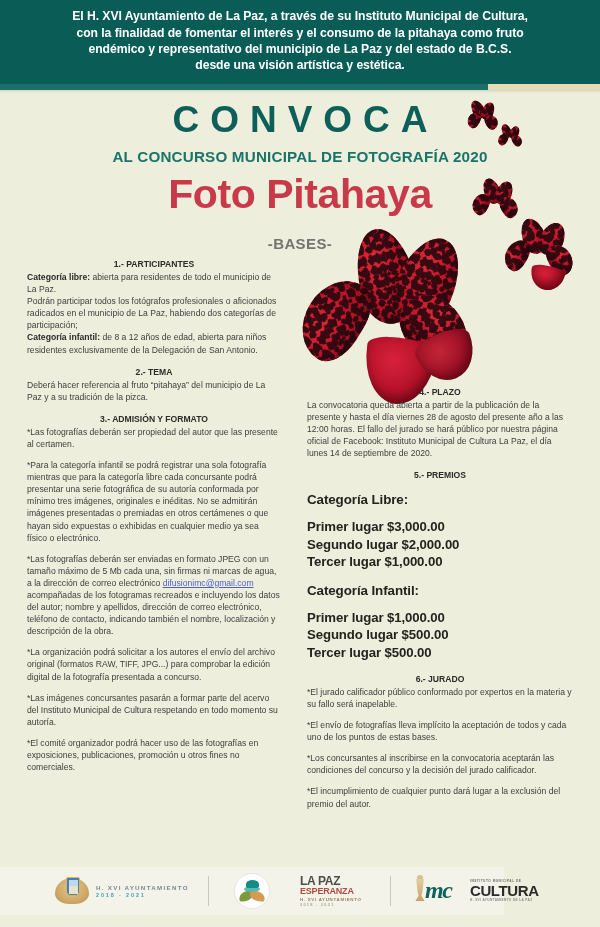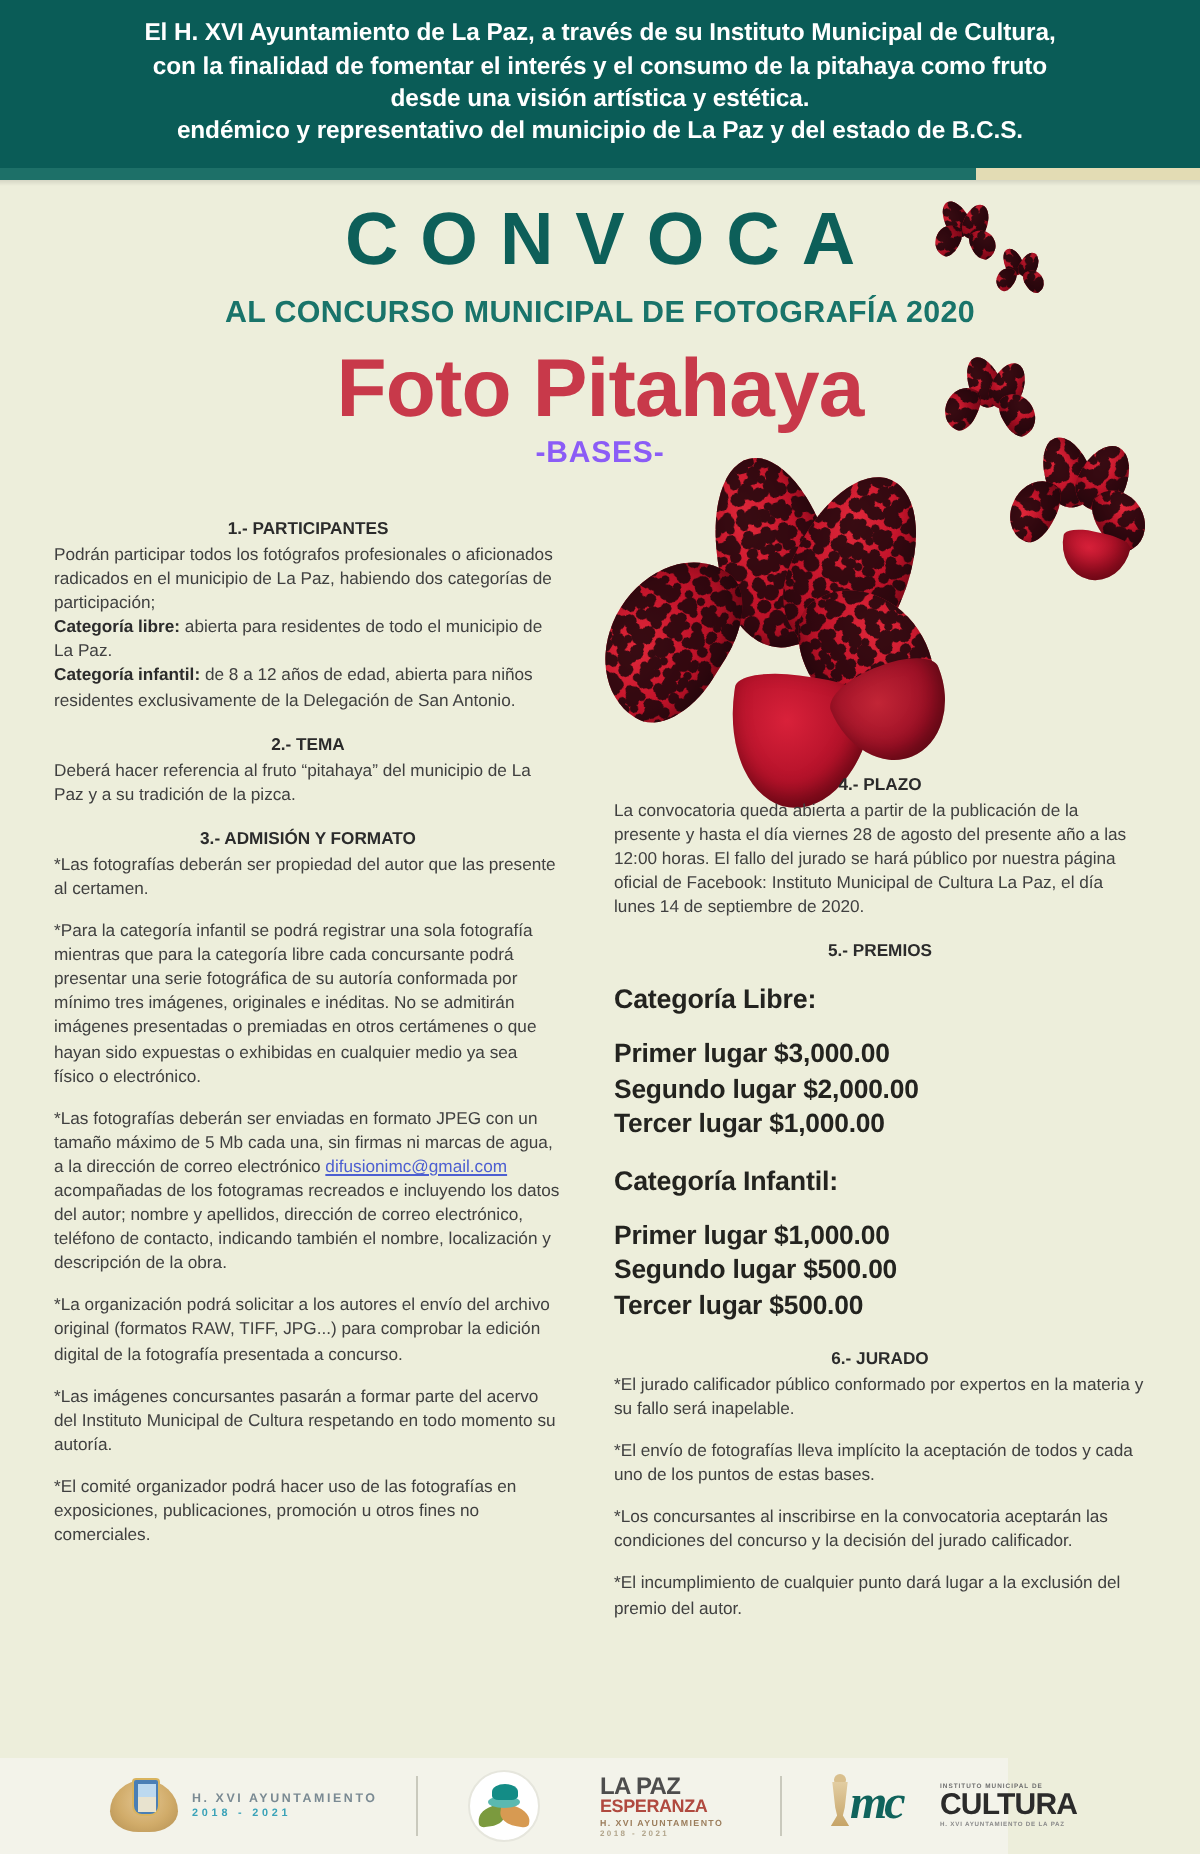--- a/index.html
+++ b/index.html
@@ -38,22 +38,22 @@
   }
   .subtitle{
     color:#19746a;font-size:15.2px;font-weight:bold;letter-spacing:0.2px;
     line-height:22px;margin-top:4px;
   }
   .foto-pitahaya{
     color:#c8394a;font-size:41px;font-weight:bold;line-height:48px;
     letter-spacing:-0.4px;margin-top:2px;
   }
   .bases{
-    color:#8b5cf6;font-size:15px;font-weight:bold;letter-spacing:0.4px;
-    margin-top:0;
+    color:#737373;font-size:15px;font-weight:bold;letter-spacing:0.4px;
+    margin-top:17px;
   }
 
   
   .fruit{position:absolute;pointer-events:none;}
   .petal{
     position:absolute;
     background:radial-gradient(ellipse at 35% 30%, #e0283a 0%, #c2132a 45%, #8e0c1d 100%);
     border-radius:60% 60% 55% 55% / 72% 72% 42% 42%;
     box-shadow:inset -3px -4px 8px rgba(70,0,10,.45);
   }
@@ -88,21 +88,21 @@
   .prize-head{
     font-size:13.4px;font-weight:bold;color:#23231f;line-height:18px;
     letter-spacing:-0.1px;
   }
   .prize-line{
     font-size:13.2px;font-weight:bold;color:#23231f;line-height:17.4px;
     letter-spacing:-0.1px;
   }
 
   
-  .footer{position:absolute;left:0;bottom:0;width:504px;height:48px;background:#f3f3ea;}
+  .footer{position:absolute;left:0;bottom:12px;width:504px;height:48px;background:#f3f3ea;}
   .footer-inner{position:relative;width:600px;height:48px;}
   .fdiv{position:absolute;top:9px;width:1px;height:30px;background:#c9c9bd;}
 
   .logo{position:absolute;top:0;height:48px;display:flex;align-items:center;}
 
   
   .escudo{position:relative;width:34px;height:36px;}
   .escudo .wings{
     position:absolute;left:0;top:5px;width:34px;height:26px;
     background:radial-gradient(ellipse at 50% 40%, #e3c48e 0%, #cfa863 55%, #b08a4a 100%);
@@ -168,22 +168,22 @@
 </style>
 </head>
 <body>
 
 <div class="poster">
 
   <div class="header">
     <div class="header-text">
       <div>El H. XVI Ayuntamiento de La Paz, a través de su Instituto Municipal de Cultura,</div>
       <div>con la finalidad de fomentar el interés y el consumo de la pitahaya como fruto</div>
+      <div>endémico y representativo del municipio de La Paz y del estado de B.C.S.</div>
       <div>desde una visión artística y estética.</div>
-      <div>endémico y representativo del municipio de La Paz y del estado de B.C.S.</div>
     </div>
   </div>
   <div class="band band-left"></div>
   <div class="band band-right"></div>
   <div class="band-shadow"></div>
 
   <div class="titles">
     <div class="convoca">CONVOCA</div>
     <div class="subtitle">AL CONCURSO MUNICIPAL DE FOTOGRAFÍA 2020</div>
     <div class="foto-pitahaya">Foto Pitahaya</div>
@@ -223,24 +223,24 @@
     <div class="petal seeded" style="left:72px;top:0;width:56px;height:96px;transform:rotate(-14deg);"></div>
     <div class="petal seeded" style="left:112px;top:8px;width:58px;height:92px;transform:rotate(24deg);"></div>
     <div class="petal seeded" style="left:6px;top:62px;width:86px;height:58px;transform:rotate(-58deg);border-radius:58% 58% 50% 50%/70% 70% 44% 44%;"></div>
     <div class="petal seeded" style="left:108px;top:74px;width:82px;height:58px;transform:rotate(56deg);border-radius:58% 58% 50% 50%/70% 70% 44% 44%;"></div>
     <div class="wedge" style="left:78px;top:110px;width:70px;height:66px;border-radius:46% 46% 52% 52%/16% 16% 84% 84%;transform:rotate(8deg);"></div>
     <div class="wedge" style="left:132px;top:104px;width:58px;height:48px;border-radius:48% 48% 50% 50%/24% 24% 76% 76%;transform:rotate(-22deg);background:radial-gradient(ellipse at 40% 35%, #c22536 0%, #9d1026 55%, #66101a 100%);"></div>
   </div>
 
   <div class="col col-left">
     <div class="sec-title">1.- PARTICIPANTES</div>
-    <div class="p">Podrán participar todos los fotógrafos profesionales o aficionados radicados en el municipio de La Paz, habiendo dos categorías de participación;</div>
     <div class="p">
       <b class="inline">Categoría libre:</b><span> abierta para residentes de todo el municipio de La Paz.</span>
     </div>
+    <div class="p">Podrán participar todos los fotógrafos profesionales o aficionados radicados en el municipio de La Paz, habiendo dos categorías de participación;</div>
     <div class="p">
       <b class="inline">Categoría infantil:</b><span> de 8 a 12 años de edad, abierta para niños residentes exclusivamente de la Delegación de San Antonio.</span>
     </div>
 
     <div class="gap"></div>
     <div class="sec-title">2.- TEMA</div>
     <div class="p">Deberá hacer referencia al fruto “pitahaya” del municipio de La Paz y a su tradición de la pizca.</div>
 
     <div class="gap"></div>
     <div class="sec-title">3.- ADMISIÓN Y FORMATO</div>

